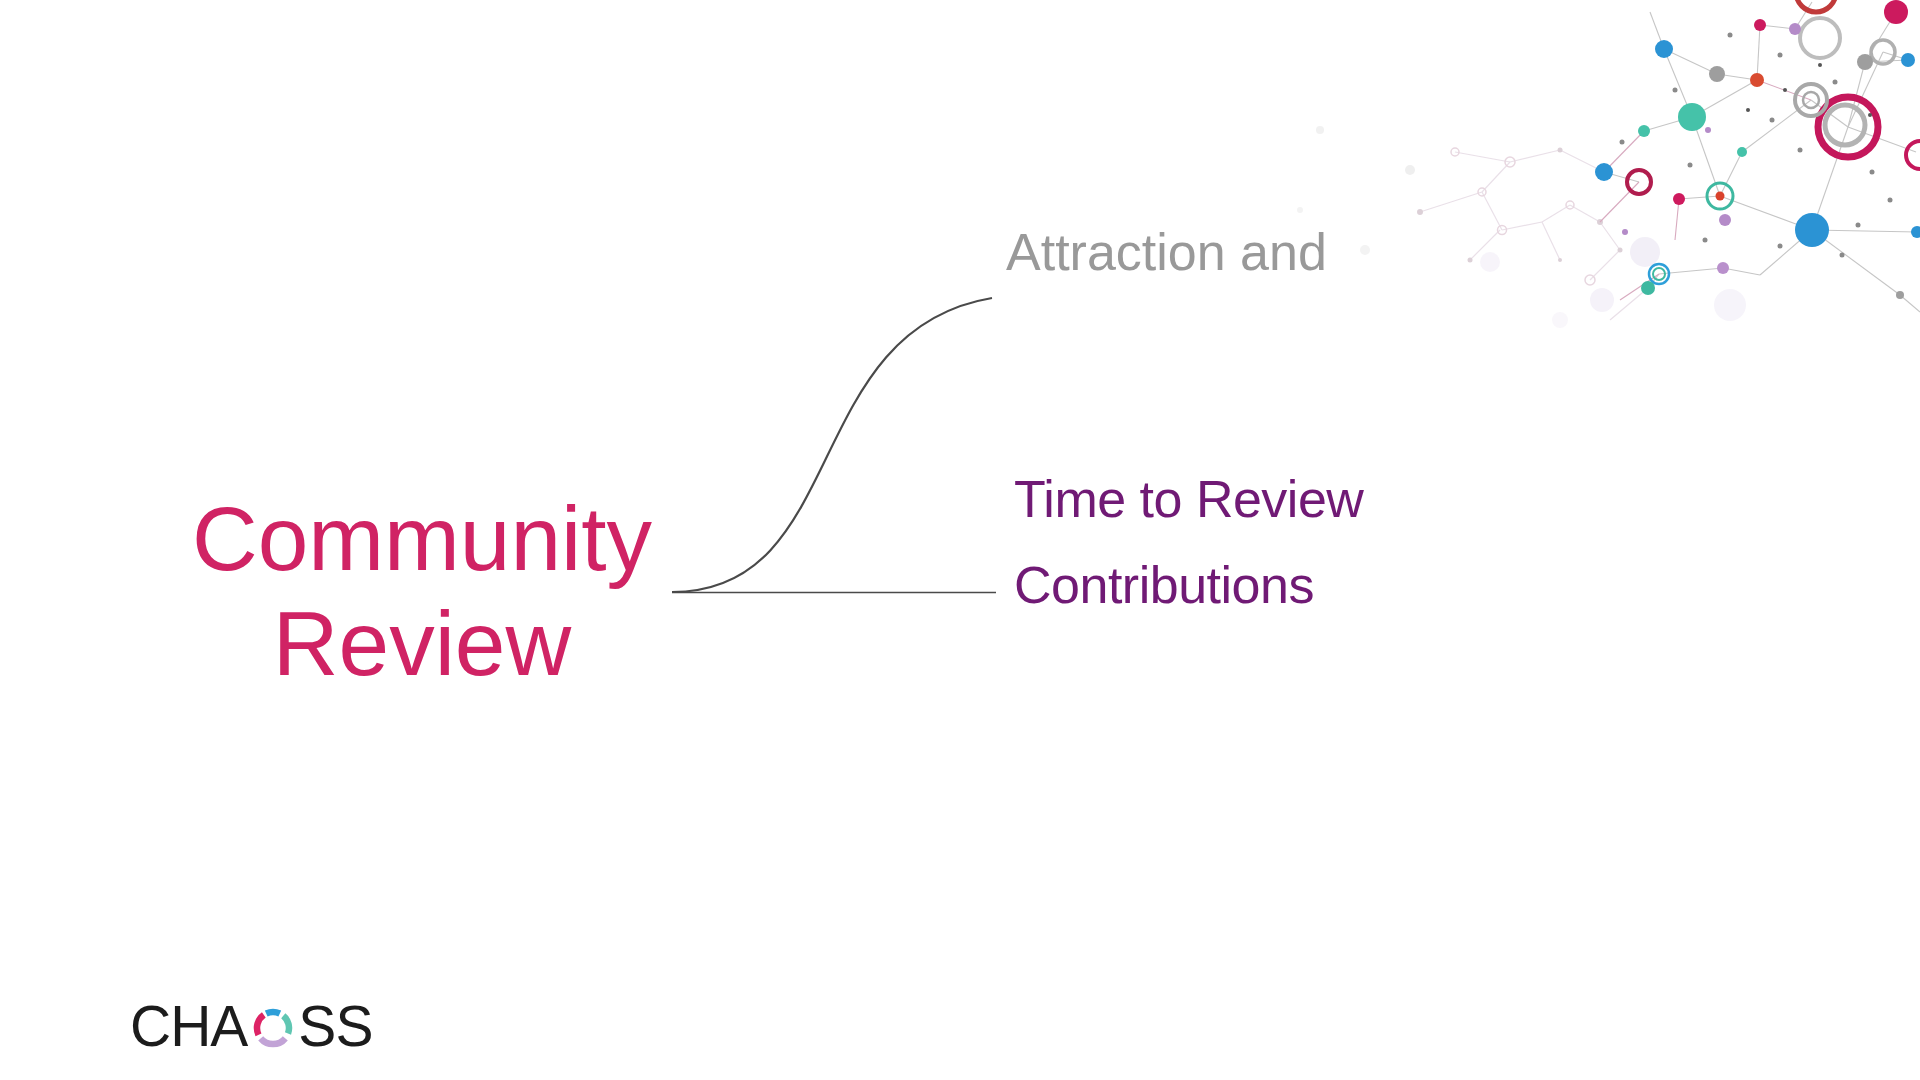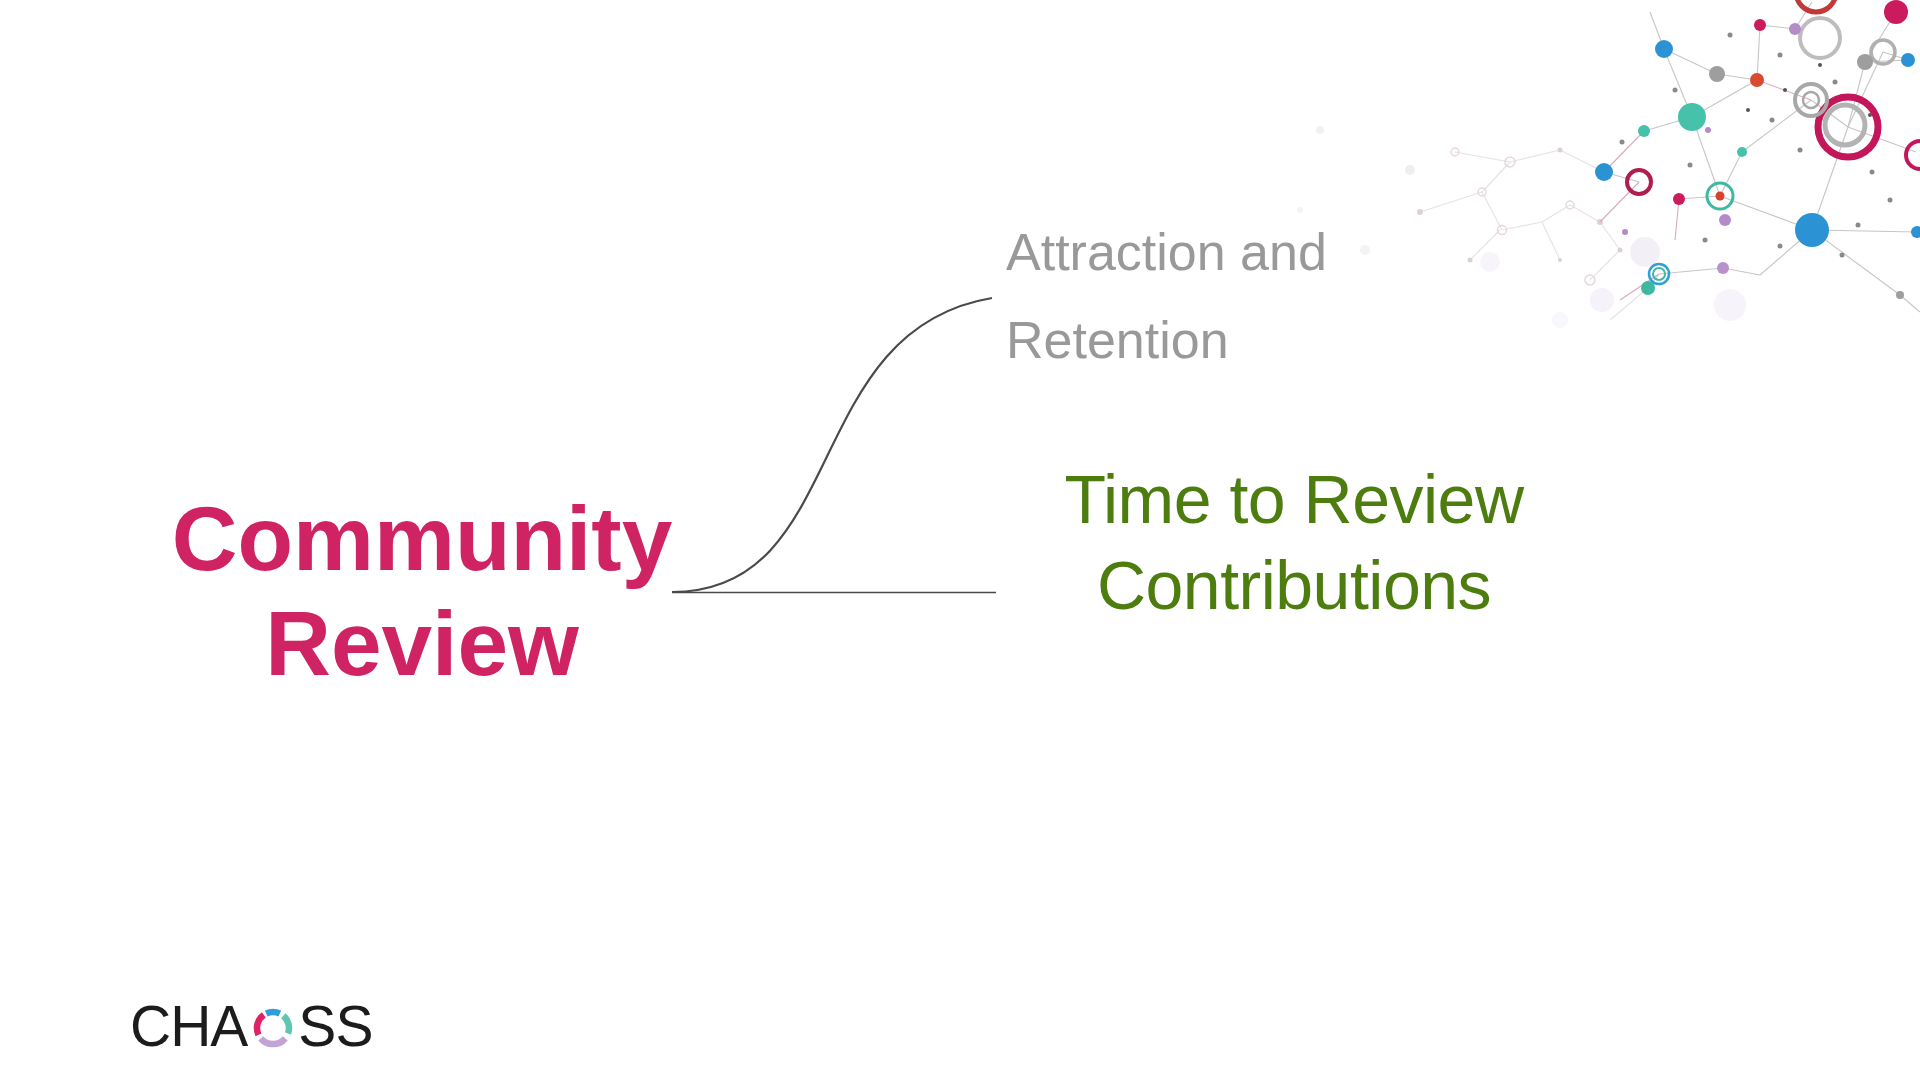--- a/index.html
+++ b/index.html
@@ -33,47 +33,46 @@
   
   .root-topic {
     position: absolute;
     left: 142px;
     top: 486px;
     width: 560px;
     text-align: center;
     font-size: 91px;
     line-height: 105px;
     color: #d02364;
-    font-weight: 700;
+    font-weight: 400;
   }
 
   
   .branch-gray {
     position: absolute;
     left: 1006px;
     top: 208px;
     width: 560px;
     font-size: 52px;
     line-height: 88px;
     color: #999999;
     font-weight: 400;
   }
 
   
   .branch-black {
     position: absolute;
     left: 1014px;
     top: 456px;
     width: 560px;
-    font-size: 68px;
+    font-size: 52px;
     line-height: 86px;
     letter-spacing: -0.5px;
-    color: #4d7c0f;
-    font-weight: 400;
-    text-align: center;
+    color: #701a75;
+    font-weight: 400;
   }
 
   .text-line { display: block; }
 
   
   .logo {
     position: absolute;
     left: 130px;
     top: 1000px;
     height: 52px;
@@ -245,21 +244,20 @@
     <path d="M 672 592.5 L 996 592.5" fill="none" stroke-width="1.7" stroke="#4a4a4a"></path>
   </svg>
 
   <div class="root-topic">
     <span class="text-line">Community</span>
     <span class="text-line">Review</span>
   </div>
 
   <div class="branch-gray">
     <span class="text-line">Attraction and</span>
-    <span class="text-line">Retention</span>
   </div>
 
   <div class="branch-black">
     <span class="text-line">Time to Review</span>
     <span class="text-line">Contributions</span>
   </div>
 
   <div class="logo">
     <span>CHA</span>
     <svg class="o-ring" width="46" height="46" viewBox="0 0 46 46" aria-hidden="true">

